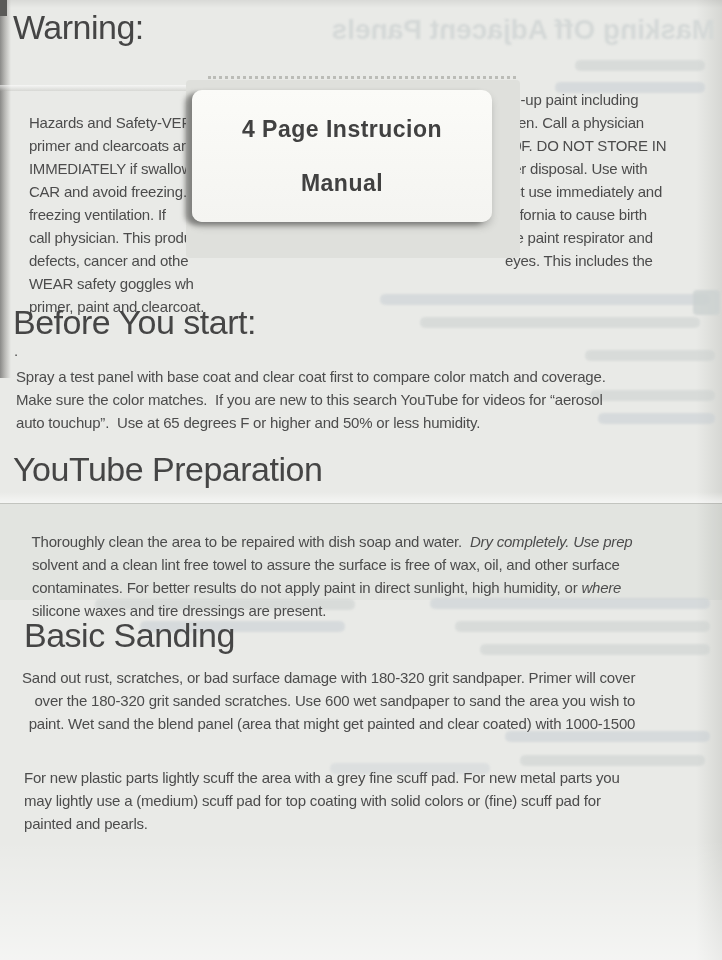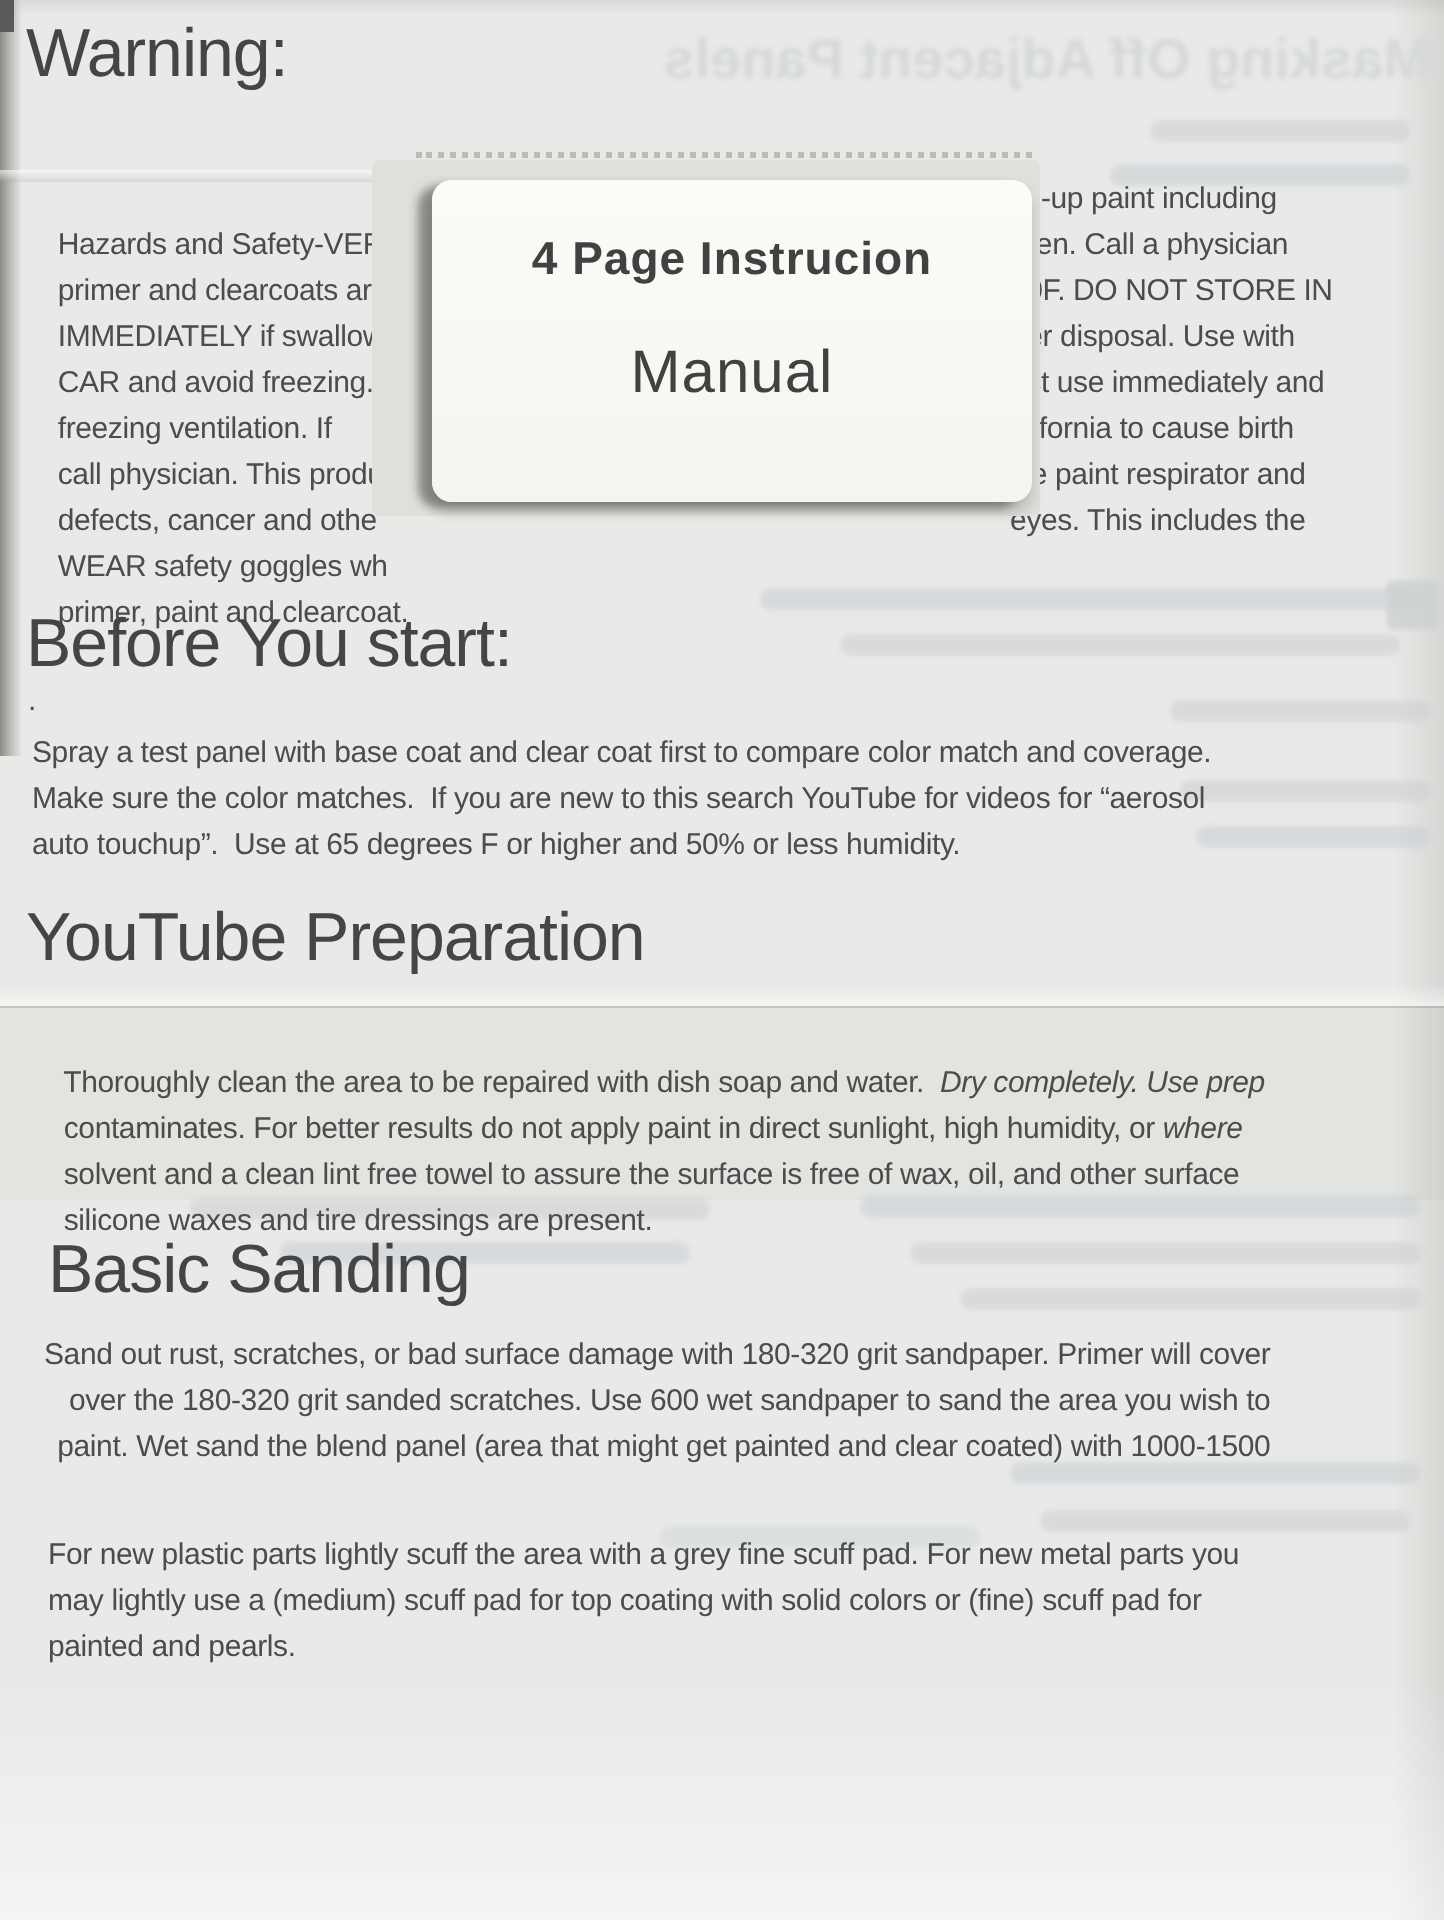--- a/index.html
+++ b/index.html
@@ -44,29 +44,29 @@
   .wline{position:relative;}
   .wright{position:absolute;left:492px;top:0;white-space:pre;}
   .it{font-style:italic;}
   .stray-dot{font-size:15px;color:#4c4c4c;z-index:2;}
   
   .sticker-underlay{left:186px;top:80px;width:334px;height:178px;border-radius:4px;
     background:#dfe0dc;z-index:3;}
   .tear-dots{left:208px;top:76px;width:308px;height:0;
     border-top:3px dotted rgba(150,150,144,0.55);z-index:3;}
   .sticker{
-    left:192px;top:90px;width:300px;height:161px;border-radius:10px;
+    left:192px;top:90px;width:300px;height:132px;border-radius:10px;
     background:linear-gradient(180deg,#fbfbf8 0%,#f4f4f1 100%);
     box-shadow:-7px 3px 5px rgba(70,70,68,0.55), 0 5px 7px rgba(80,80,78,0.25);
-    z-index:4;text-align:center;margin-left:24px;
+    z-index:4;text-align:center;
   }
   .sticker-line1{position:absolute;left:0;top:26px;width:100%;
     font-size:23px;font-weight:bold;color:#414141;letter-spacing:0.5px;}
   .sticker-line2{position:absolute;left:0;top:80px;width:100%;
-    font-size:30px;font-weight:normal;color:#414141;letter-spacing:0.5px;}
+    font-size:23px;font-weight:bold;color:#414141;letter-spacing:0.5px;}
 </style>
 </head>
 <body>
 
 <div class="abs edge-top"></div>
 <div class="abs edge-right"></div>
 <div class="abs edge-left"></div>
 <div class="abs edge-corner"></div>
 <div class="abs crease-top"></div>
 <div class="abs shade-band"></div>
@@ -146,24 +146,24 @@
   <div class="bodyline">Make sure the color matches.  If you are new to this search YouTube for videos for “aerosol</div>
   <div class="bodyline">auto touchup”.  Use at 65 degrees F or higher and 50% or less humidity.</div>
 </div>
 
 <div class="abs heading" style="left:13px;top:450px;">YouTube Preparation</div>
 <div class="abs para" style="left:16px;top:507px;">
   <div class="bodyline">
     <span>Thoroughly clean the area to be repaired with dish soap and water.  </span><span class="it">Dry completely. Use prep</span>
   </div>
   <div class="bodyline">
-    <span>contaminates. For better results do not apply paint in direct sunlight, high humidity, or </span><span class="it">where</span>
+    <span>solvent and a clean lint free towel to assure the surface is free of wax, oil, and other surface</span>
   </div>
   <div class="bodyline">
-    <span>solvent and a clean lint free towel to assure the surface is free of wax, oil, and other surface</span>
+    <span>contaminates. For better results do not apply paint in direct sunlight, high humidity, or </span><span class="it">where</span>
   </div>
   <div class="bodyline">
     <span>silicone waxes and tire dressings are present.</span>
   </div>
 </div>
 
 <div class="abs heading" style="left:24px;top:616px;">Basic Sanding</div>
 <div class="abs para" style="left:22px;top:666px;text-align:right;">
   <div class="bodyline">Sand out rust, scratches, or bad surface damage with 180-320 grit sandpaper. Primer will cover</div>
   <div class="bodyline">over the 180-320 grit sanded scratches. Use 600 wet sandpaper to sand the area you wish to</div>

